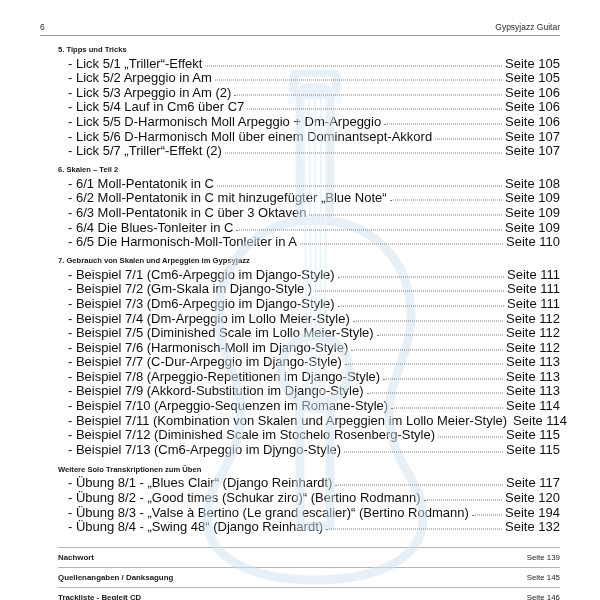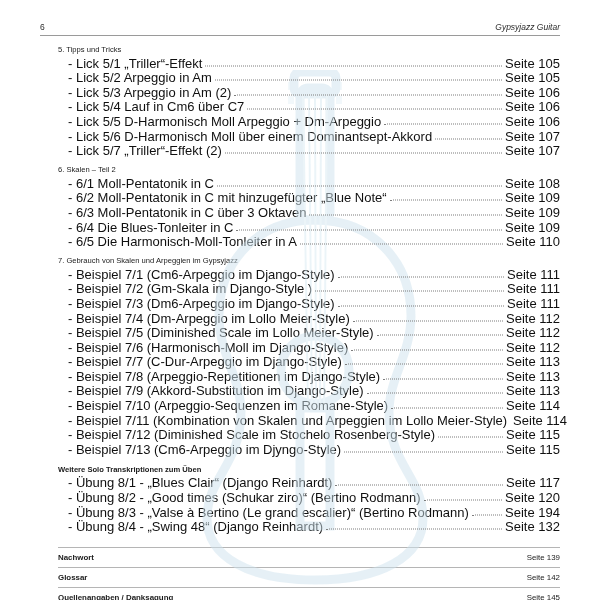--- a/index.html
+++ b/index.html
@@ -33,26 +33,26 @@
     display:flex;
     align-items:flex-end;
     justify-content:space-between;
     font-size:8.5px;
     color:#2b2b2b;
     padding-bottom:3px;
     border-bottom:1px solid #9a9a9a;
     margin-bottom:10px;
   }
   .runhead .folio { font-size:8.5px; }
-  .runhead .title { font-style:italic; font-size:8.5px; }
+  .runhead .title { font-size:8.5px; }
 
   .toc { font-size:7.2px; line-height:1.0; }
 
   .chapter {
-    font-weight:normal;
+    font-weight:bold;
     font-size:7.6px;
     margin:0 0 3px 18px;
   }
   .chapter.spaced { margin-top:9px; }
 
   .entry {
     display:flex;
     align-items:baseline;
     margin:0 0 1.6px 28px;
     font-size:13px;
@@ -279,25 +279,20 @@
       <span class="page-no">Seite 132</span>
     </div>
 
     <div class="bottom">
       <div class="bigentry">
         <span class="label">Nachwort</span>
         <span class="spacer"></span>
         <span class="page-no">Seite 139</span>
       </div>
       <div class="bigentry">
-        <span class="label">Glossar</span>
-        <span class="spacer"></span>
-        <span class="page-no">Seite 142</span>
-      </div>
-      <div class="bigentry">
         <span class="label">Quellenangaben / Danksagung</span>
         <span class="spacer"></span>
         <span class="page-no">Seite 145</span>
       </div>
       <div class="bigentry">
         <span class="label">Trackliste - Begleit CD</span>
         <span class="spacer"></span>
         <span class="page-no">Seite 146</span>
       </div>
       <div class="bigentry">

